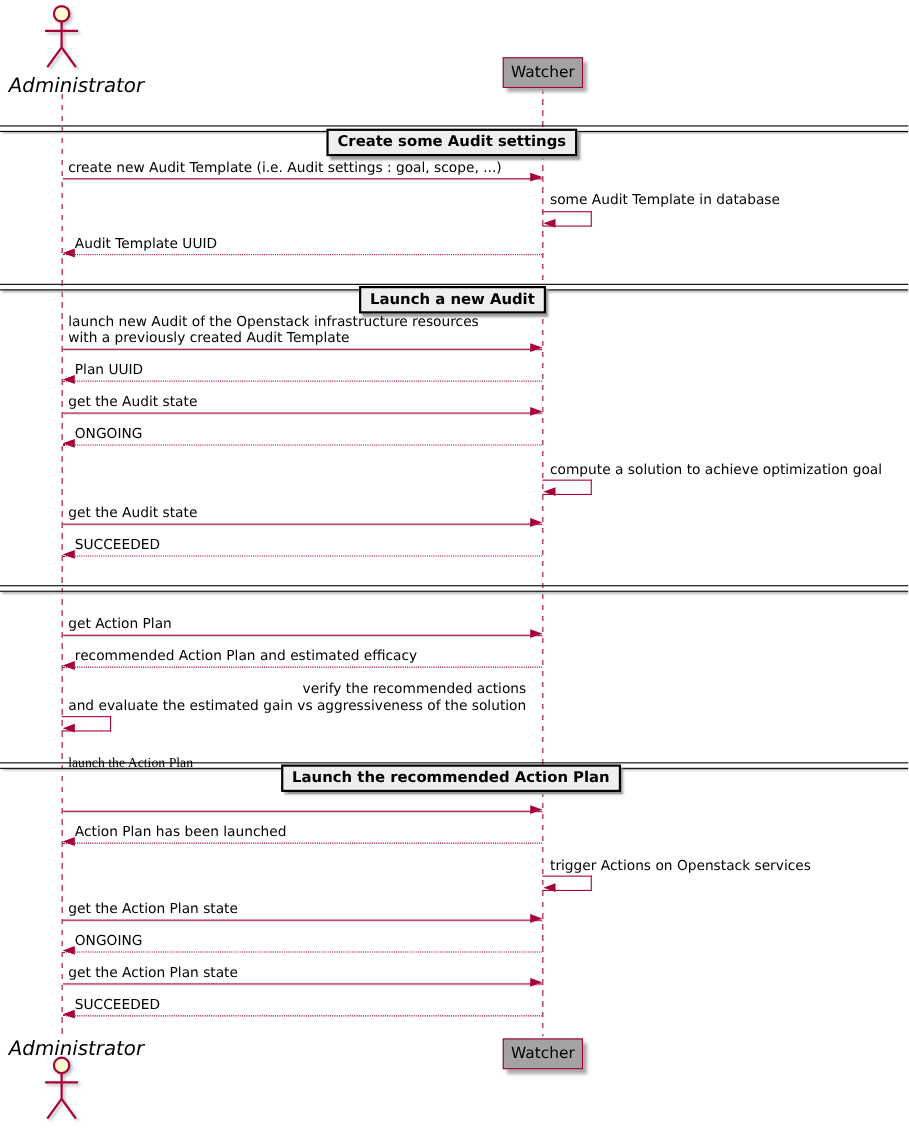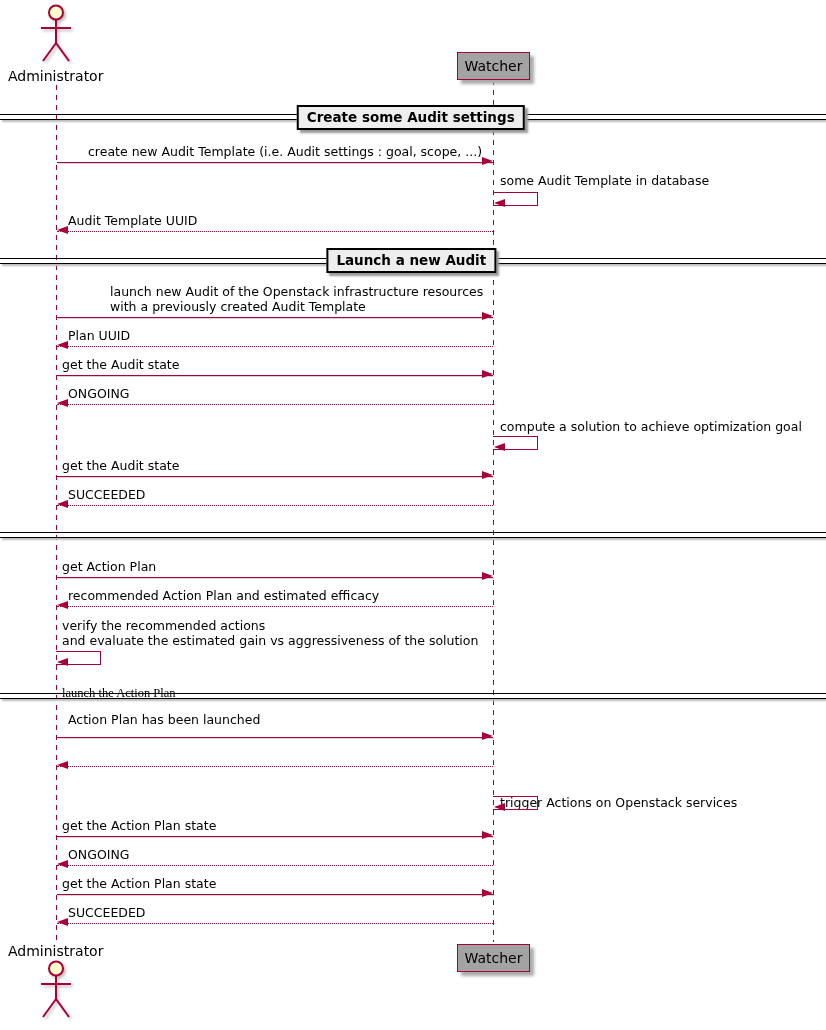--- a/index.html
+++ b/index.html
@@ -7,27 +7,27 @@
     font-family:"DejaVu Sans","Liberation Sans",sans-serif;color:#000;overflow:hidden;}
 
   .lifeline{position:absolute;width:1px;
     background:repeating-linear-gradient(to bottom,#A80036 0 5px,transparent 5px 10px);z-index:0;}
 
   .pbox{position:absolute;box-sizing:border-box;background:#a3a3a3;border:1.7px solid #A80036;
     box-shadow:4px 4px 3px #aaa;display:flex;align-items:center;justify-content:center;
     font-size:14px;z-index:3;}
 
   .actor{position:absolute;z-index:3;filter:drop-shadow(2.5px 2.5px 1.5px #bbb);}
-  .actor-label{position:absolute;font-size:14px;z-index:3;white-space:nowrap;}
+  .actor-label{position:absolute;font-size:18px;z-index:3;white-space:nowrap;font-style:italic;}
 
   .divline{position:absolute;left:0;right:0;height:4px;border-top:1px solid #000;
     border-bottom:1px solid #000;box-shadow:2px 2px 2px #bbb;z-index:1;}
   .divbox{position:absolute;left:50%;transform:translateX(-51%);box-sizing:border-box;
     background:#EEEEEE;border:2px solid #000;box-shadow:3px 3px 2px #999;
-    padding:2px 8px 3px 8px;font-size:13.5px;font-weight:bold;white-space:nowrap;z-index:2;}
+    padding:2px 8px 3px 8px;font-size:13.5px;font-weight:bold;white-space:nowrap;z-index:2;margin-top:12px;}
 
   .msg-label{position:absolute;font-size:12.5px;white-space:pre-line;line-height:15px;z-index:2;}
   .mline{position:absolute;left:57px;width:436px;height:0;z-index:2;}
   .mline.solid{border-top:1px solid #A80036;box-shadow:1px 1px 0 rgba(160,160,160,.45);}
   .mline.dotted{border-top:1px dotted #A80036;}
   .ah{position:absolute;width:0;height:0;border-style:solid;z-index:2;}
   .ah.r{border-width:4.5px 0 4.5px 11px;border-color:transparent transparent transparent #A80036;left:482px;}
   .ah.l{border-width:4.5px 11px 4.5px 0;border-color:transparent #A80036 transparent transparent;left:57px;}
   .selfloop{position:absolute;width:44px;height:12px;border:1px solid #A80036;border-left:none;z-index:2;}
   .ah.sl{border-width:4.5px 11px 4.5px 0;border-color:transparent #A80036 transparent transparent;}
@@ -47,36 +47,36 @@
     <line x1="18" y1="40" x2="5" y2="58" stroke="#A80036" stroke-width="2"></line>
     <line x1="18" y1="40" x2="31" y2="58" stroke="#A80036" stroke-width="2"></line>
   </svg>
   <div class="actor-label" style="left:8px;top:68px;">Administrator</div>
 
   <div class="pbox" style="left:457px;top:52px;width:73px;height:28px;">Watcher</div>
 
   <div class="divline" style="top:114px;"></div>
   <div class="divbox" style="top:105px;">Create some Audit settings</div>
 
-  <div class="msg-label" style="left:62px;top:144px;margin-left:26px;">create new Audit Template (i.e. Audit settings : goal, scope, ...)</div>
+  <div class="msg-label" style="left:62px;top:144px;">create new Audit Template (i.e. Audit settings : goal, scope, ...)</div>
   <div class="mline solid" style="top:162px;"></div>
   <div class="ah r" style="top:157px;"></div>
 
   <div class="msg-label" style="left:500px;top:173px;">some Audit Template in database</div>
   <div class="selfloop" style="left:493px;top:192px;"></div>
   <div class="ah sl" style="left:494px;top:199px;"></div>
 
   <div class="msg-label" style="left:68px;top:213px;">Audit Template UUID</div>
   <div class="mline dotted" style="top:231px;"></div>
   <div class="ah l" style="top:226px;"></div>
 
   <div class="divline" style="top:258px;"></div>
   <div class="divbox" style="top:248px;">Launch a new Audit</div>
 
-  <div class="msg-label" style="left:62px;top:284px;margin-left:48px;">launch new Audit of the Openstack infrastructure resources
+  <div class="msg-label" style="left:62px;top:284px;">launch new Audit of the Openstack infrastructure resources
 with a previously created Audit Template</div>
   <div class="mline solid" style="top:317px;"></div>
   <div class="ah r" style="top:312px;"></div>
 
   <div class="msg-label" style="left:68px;top:328px;">Plan UUID</div>
   <div class="mline dotted" style="top:346px;"></div>
   <div class="ah l" style="top:341px;"></div>
 
   <div class="msg-label" style="left:62px;top:357px;">get the Audit state</div>
   <div class="mline solid" style="top:375px;"></div>
@@ -101,36 +101,37 @@
   <div class="divline" style="top:532px;"></div>
 
   <div class="msg-label" style="left:62px;top:559px;">get Action Plan</div>
   <div class="mline solid" style="top:577px;"></div>
   <div class="ah r" style="top:572px;"></div>
 
   <div class="msg-label" style="left:68px;top:588px;">recommended Action Plan and estimated efficacy</div>
   <div class="mline dotted" style="top:606px;"></div>
   <div class="ah l" style="top:601px;"></div>
 
-  <div class="msg-label" style="left:62px;top:618px;">verify the recommended actions
+  <div class="msg-label" style="left:62px;top:618px;text-align:right;">verify the recommended actions
 and evaluate the estimated gain vs aggressiveness of the solution</div>
   <div class="selfloop" style="left:56px;top:651px;"></div>
   <div class="ah sl" style="left:57px;top:658px;"></div>
 
   <div class="divline" style="top:693px;"></div>
+  <div class="divbox" style="top:683px;">Launch the recommended Action Plan</div>
 
   <div class="msg-label" style="left:62px;top:686px;font-family:Liberation Serif, serif;">launch the Action Plan</div>
   <div class="mline solid" style="top:737px;"></div>
   <div class="ah r" style="top:732px;"></div>
 
-  <div class="msg-label" style="left:68px;top:712px;">Action Plan has been launched</div>
+  <div class="msg-label" style="left:68px;top:748px;">Action Plan has been launched</div>
   <div class="mline dotted" style="top:766px;"></div>
   <div class="ah l" style="top:761px;"></div>
 
-  <div class="msg-label" style="left:500px;top:795px;">trigger Actions on Openstack services</div>
+  <div class="msg-label" style="left:500px;top:779px;">trigger Actions on Openstack services</div>
   <div class="selfloop" style="left:493px;top:796px;"></div>
   <div class="ah sl" style="left:494px;top:803px;"></div>
 
   <div class="msg-label" style="left:62px;top:818px;">get the Action Plan state</div>
   <div class="mline solid" style="top:836px;"></div>
   <div class="ah r" style="top:831px;"></div>
 
   <div class="msg-label" style="left:68px;top:847px;">ONGOING</div>
   <div class="mline dotted" style="top:865px;"></div>
   <div class="ah l" style="top:860px;"></div>

